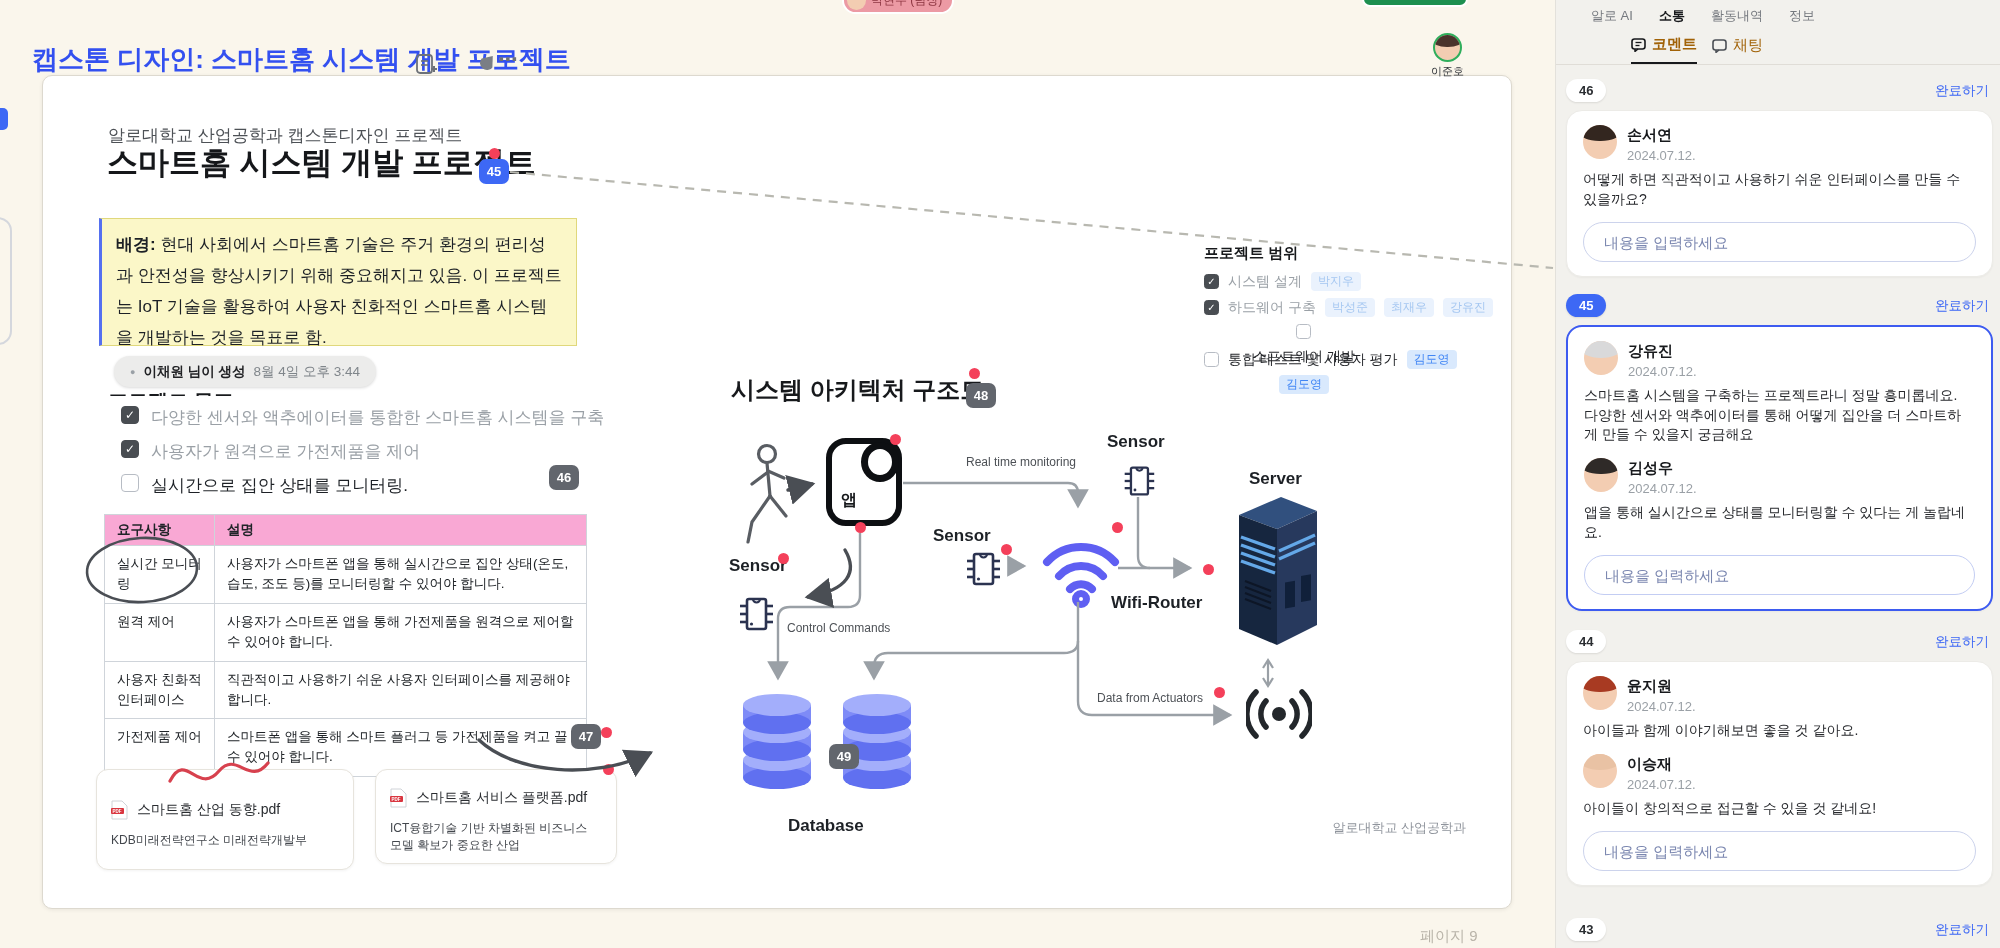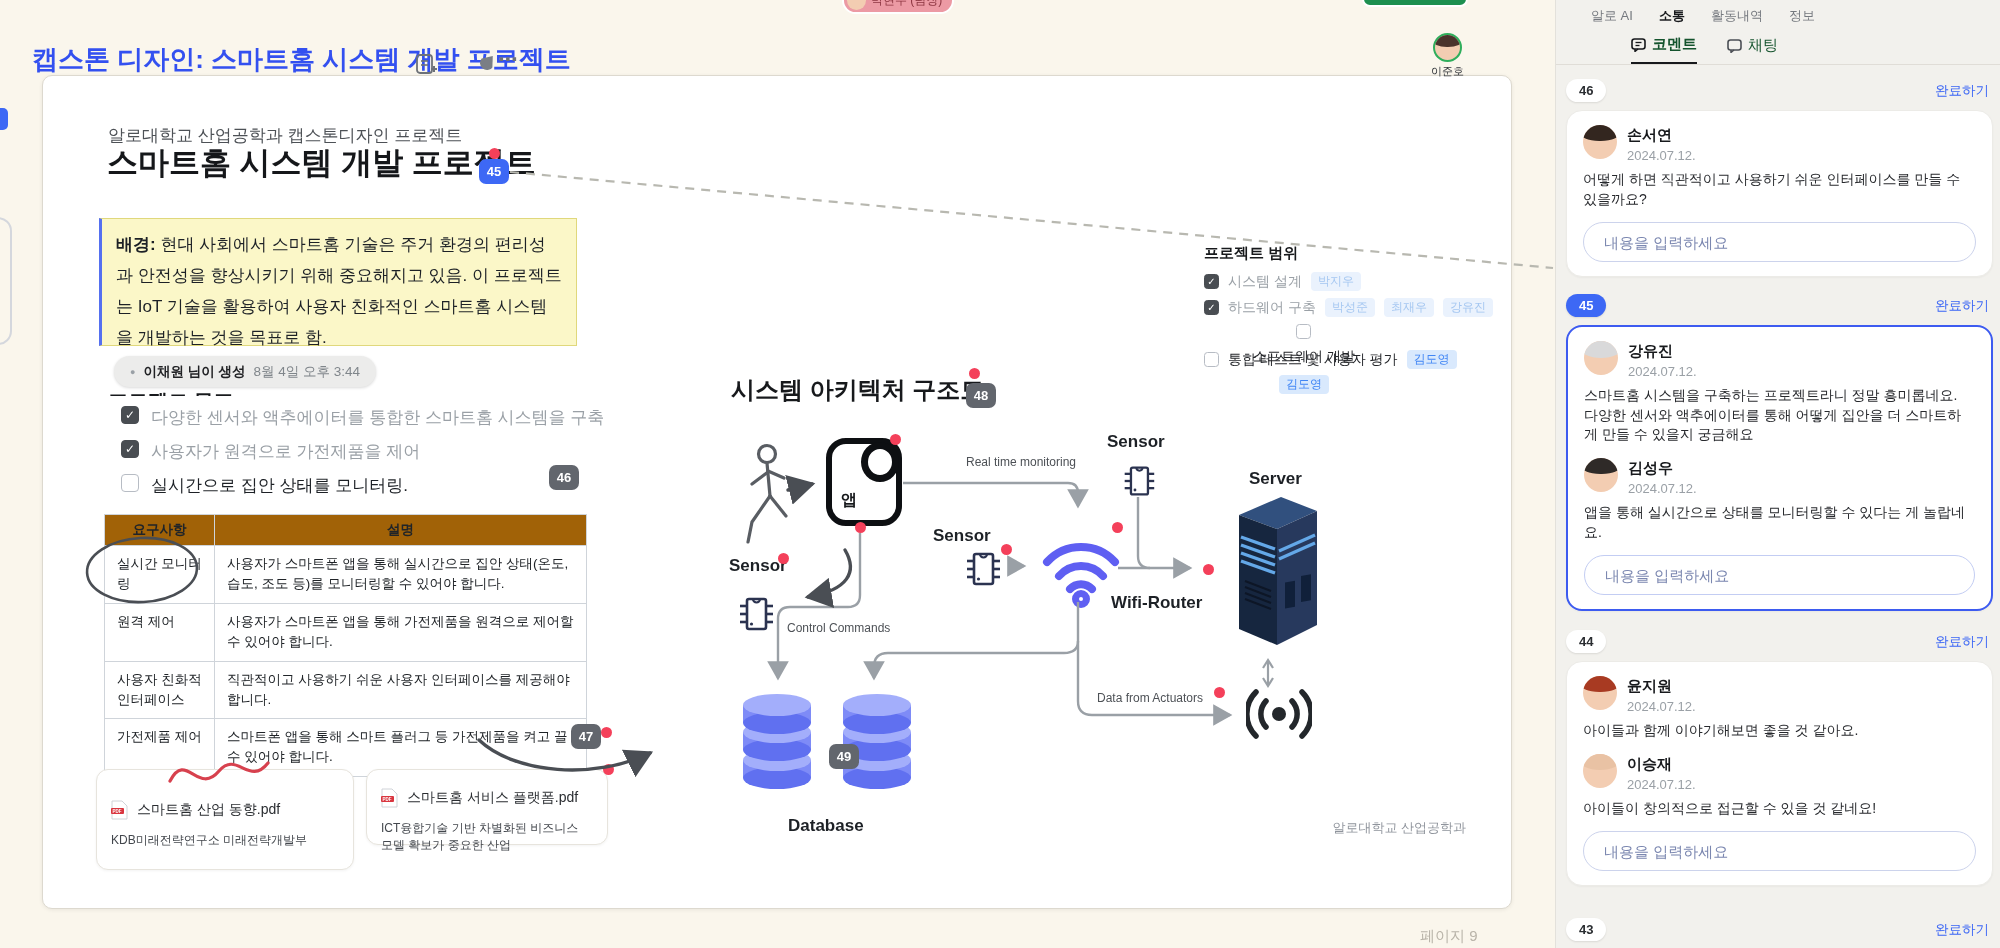--- a/index.html
+++ b/index.html
@@ -61,21 +61,21 @@
   #scope-title { left:1161px; top:168px; font-size:15px; font-weight:800; color:#17191c; }
   .scope-item { display:flex; gap:9px; align-items:center; font-size:14px; white-space:nowrap; }
   .scope-item .txt-done { color:#9aa0a6; }
   .scope-item .txt-todo { color:#24262a; }
   .abadge { font-size:12px; border-radius:4px; padding:1px 7px; }
   .abadge.faded { background:#eaf2fd; color:#a5c7f1; }
   .abadge.active { background:#d9e9fd; color:#4186f5; }
 
   
   #req-table { left:61px; top:438px; width:483px; border-collapse:collapse; font-size:13.5px; color:#202428; }
-  #req-table th { background:#a16207; text-align:center; font-weight:700; padding:6px 12px; }
+  #req-table th { background:#f9a8d4; text-align:left; font-weight:700; padding:6px 12px; }
   #req-table td, #req-table th { border:1px solid #cfd4da; vertical-align:top; }
   #req-table td { padding:8px 12px; line-height:1.5; background:#fff; }
   #req-table .c1 { width:110px; }
 
   
   .file-card { position:absolute; background:#fff; border:1px solid #e7e4dd; border-radius:12px;
                box-shadow:0 1px 3px rgba(0,0,0,.05); padding:12px 14px; }
   .file-title { display:flex; align-items:center; gap:9px; font-size:14px; color:#2a2d31; font-weight:400; }
   .file-desc { margin-top:12px; font-size:12px; color:#43474d; line-height:1.45; }
 
@@ -88,21 +88,21 @@
   #phone-cam { left:818px; top:366px; width:38px; height:40px; border:7px solid #0d0f12; border-radius:50%;
                background:#fff; z-index:4; }
   #app-label { left:798px; top:414px; font-size:16px; font-weight:700; color:#17191c; z-index:5; }
   #page-footer { right:45px; top:743px; font-size:13px; color:#8f949c; }
 
   
   #sidebar { position:absolute; left:1555px; top:0; width:445px; height:948px; background:#f2f1ed;
              border-left:1px solid #e3e1db; z-index:20; overflow:hidden; }
   #sb-tabs { display:flex; gap:26px; padding:7px 0 0 35px; font-size:13px; color:#75797f; align-items:center; }
   #sb-tabs .on { color:#17191c; font-weight:700; }
-  #sb-subtabs { display:flex; gap:30px; margin:10px 0 0 75px; font-size:15px; color:#14532d;font-family:Liberation Mono, monospace; }
+  #sb-subtabs { display:flex; gap:15px; margin:10px 0 0 75px; font-size:15px; color:#a16207;font-family:Liberation Mono, monospace; }
   .subtab { display:flex; gap:6px; align-items:center; padding-bottom:8px; }
   .subtab.on { font-weight:700; border-bottom:2.5px solid #17191c; }
   #sb-divider { height:1px; background:#e0ddd7; }
   #threads { padding:0 7px 0 10px; }
   .thr-head { display:flex; align-items:center; justify-content:space-between; margin:14px 4px 8px 0; }
   .thr-badge { background:#fff; color:#2a2d31; font-size:13px; font-weight:700; border-radius:999px;
                padding:4px 13px; box-shadow:0 1px 2px rgba(0,0,0,.10); }
   .thr-badge.sel { background:#3d68f5; color:#fff; }
   .resolve { color:#3b66f5; font-size:13.5px; font-weight:500; }
   .thr-card { background:#fff; border:1px solid #ecebe7; border-radius:16px; padding:14px 16px;
@@ -252,21 +252,21 @@
       <div class="file-title" style="margin-top:18px;align-items:center;">
         <svg width="17" height="20" viewBox="0 0 17 20">
             <path d="M1 1 h10 l5 5 v13 h-15 z" fill="#fff" stroke="#d0d3d8" stroke-width="1"></path>
             <rect x="0" y="8" width="13" height="6" rx="1" fill="#d9353f"></rect>
             <text x="1.5" y="12.8" font-size="4.5" fill="#fff" font-family="Liberation Sans,sans-serif" font-weight="bold">PDF</text>
           </svg>
         <span>스마트홈 산업 동향.pdf</span>
         </div>
       <div class="file-desc">KDB미래전략연구소 미래전략개발부</div>
     </div>
-    <div class="file-card" style="left:323px;top:693px;width:242px;height:76px;">
+    <div class="file-card" style="left:332px;top:693px;width:242px;height:95px;">
       <div class="file-title" style="margin-top:6px;">
         <svg width="17" height="20" viewBox="0 0 17 20">
             <path d="M1 1 h10 l5 5 v13 h-15 z" fill="#fff" stroke="#d0d3d8" stroke-width="1"></path>
             <rect x="0" y="8" width="13" height="6" rx="1" fill="#d9353f"></rect>
             <text x="1.5" y="12.8" font-size="4.5" fill="#fff" font-family="Liberation Sans,sans-serif" font-weight="bold">PDF</text>
           </svg>
         <span>스마트홈 서비스 플랫폼.pdf</span>
         </div>
       <div class="file-desc">ICT융합기술 기반 차별화된 비즈니스 모델 확보가 중요한 산업</div>
     </div>

